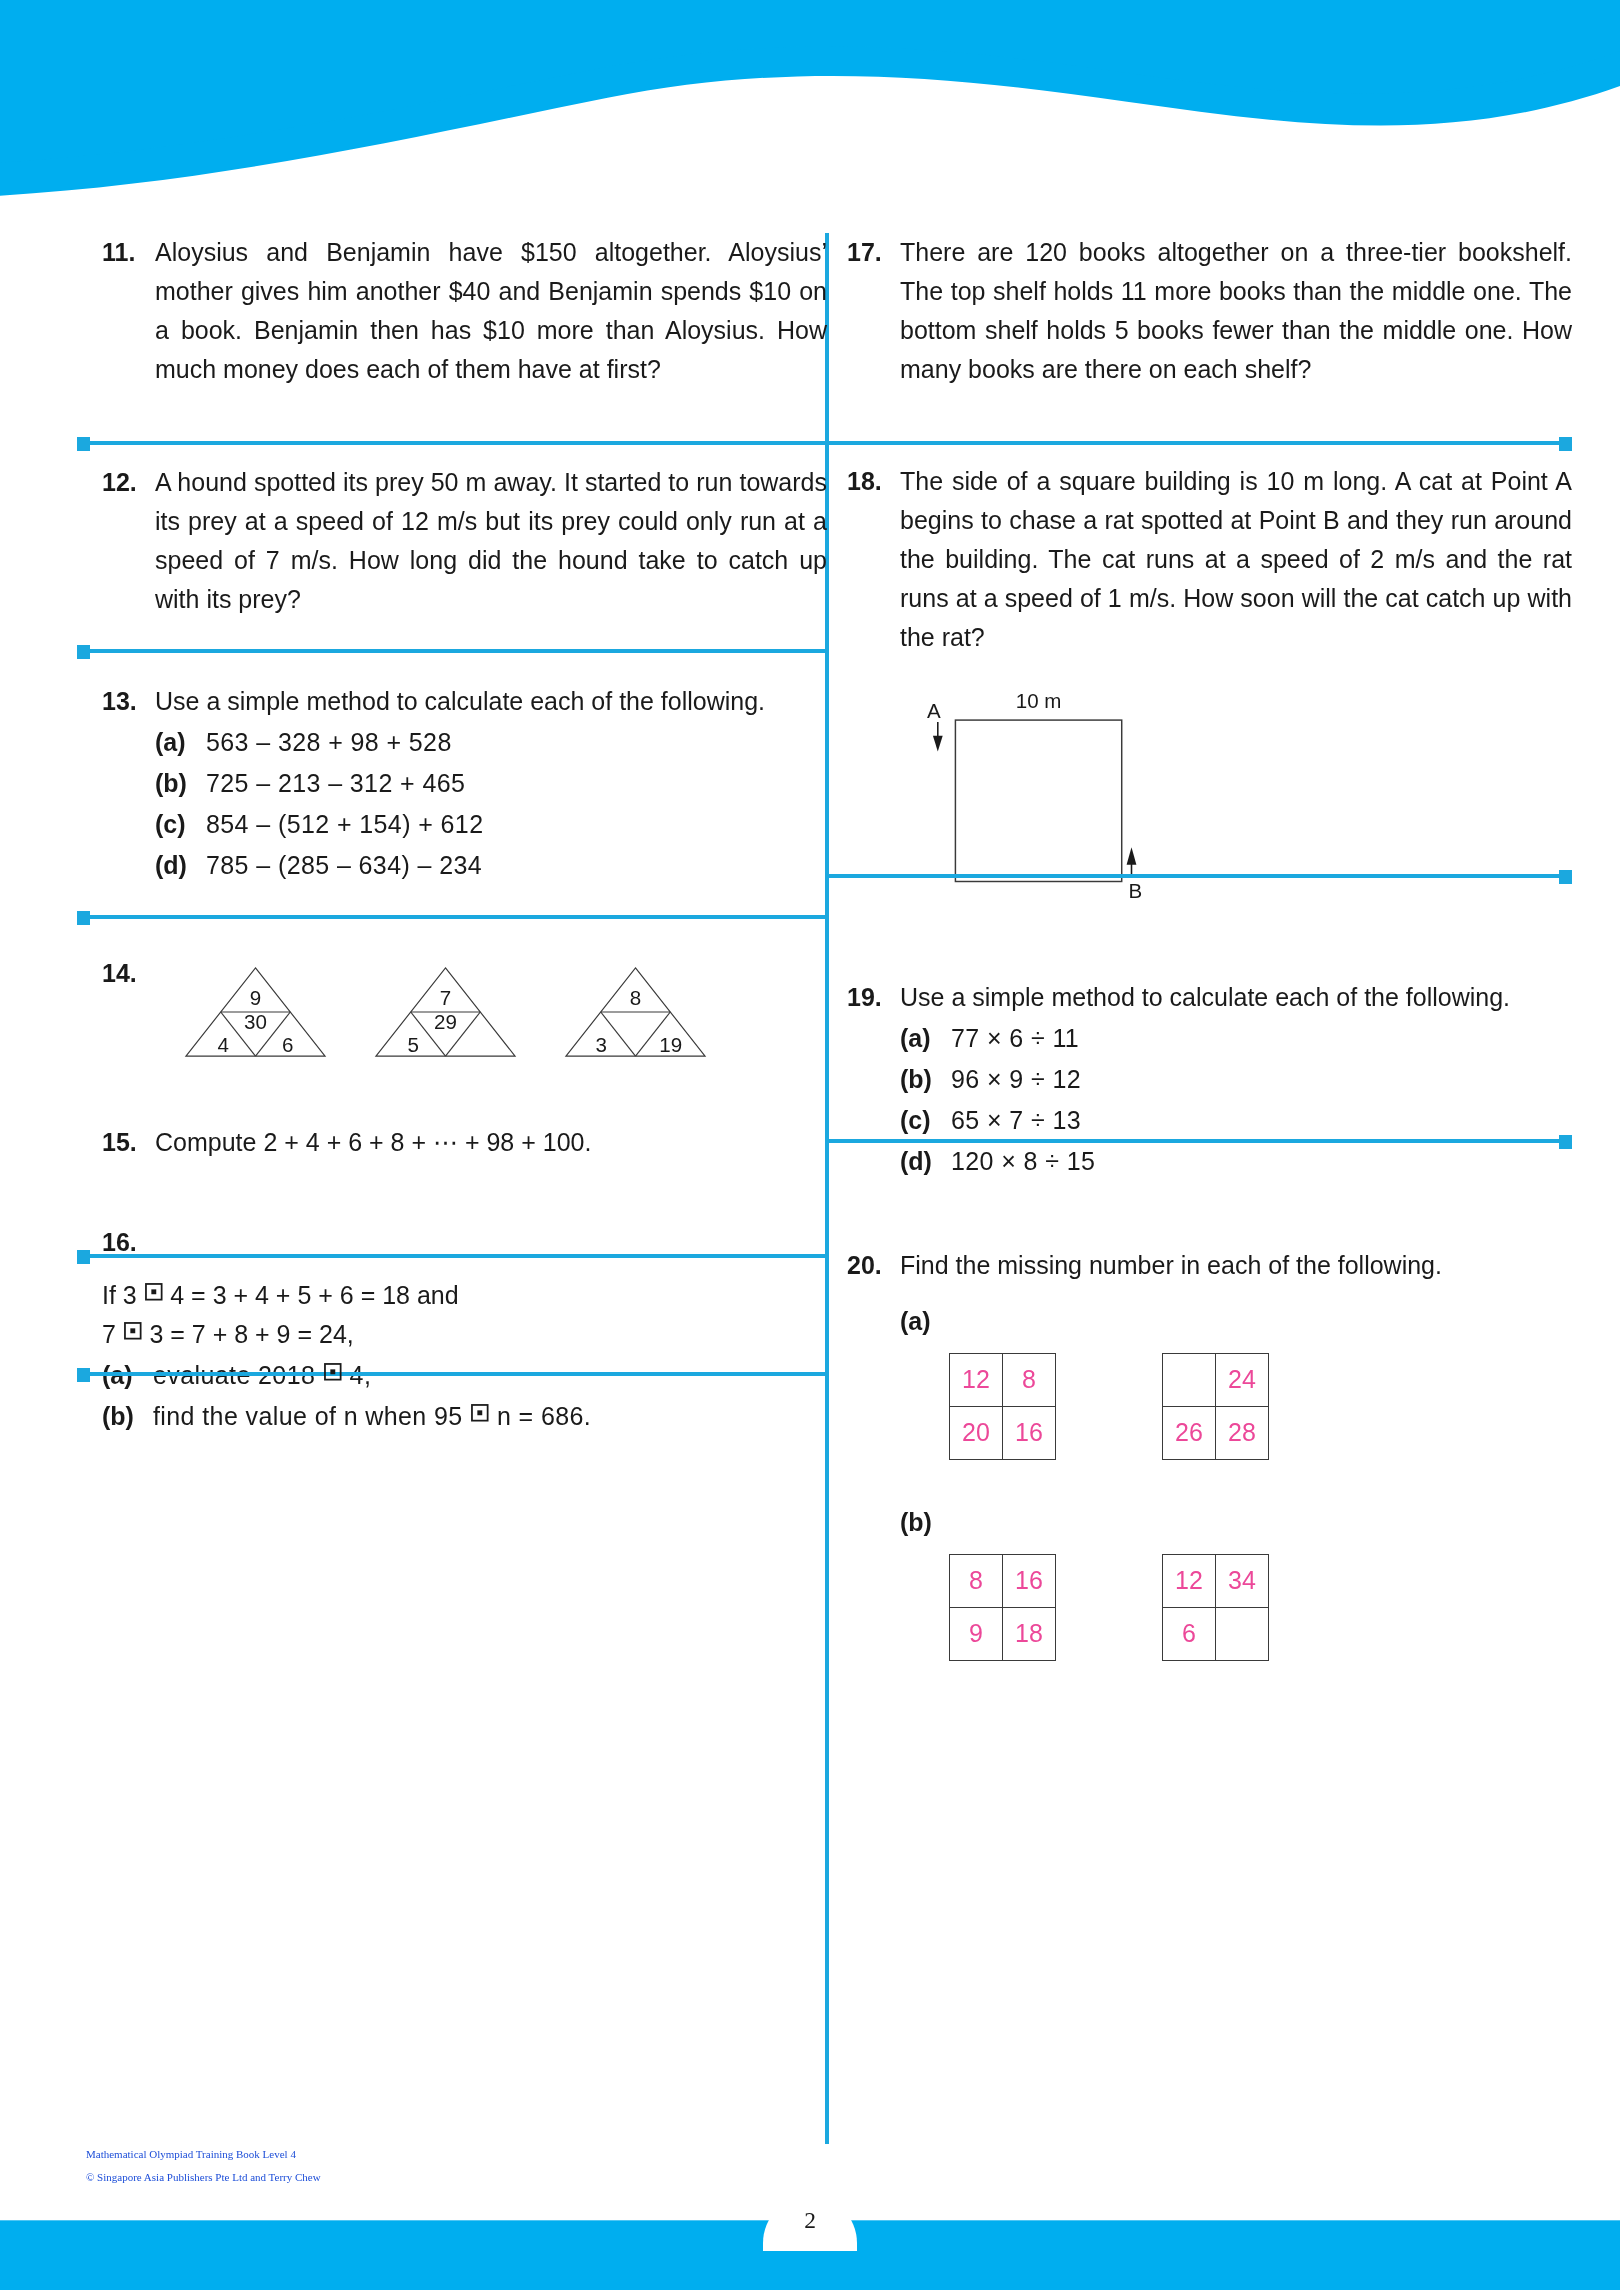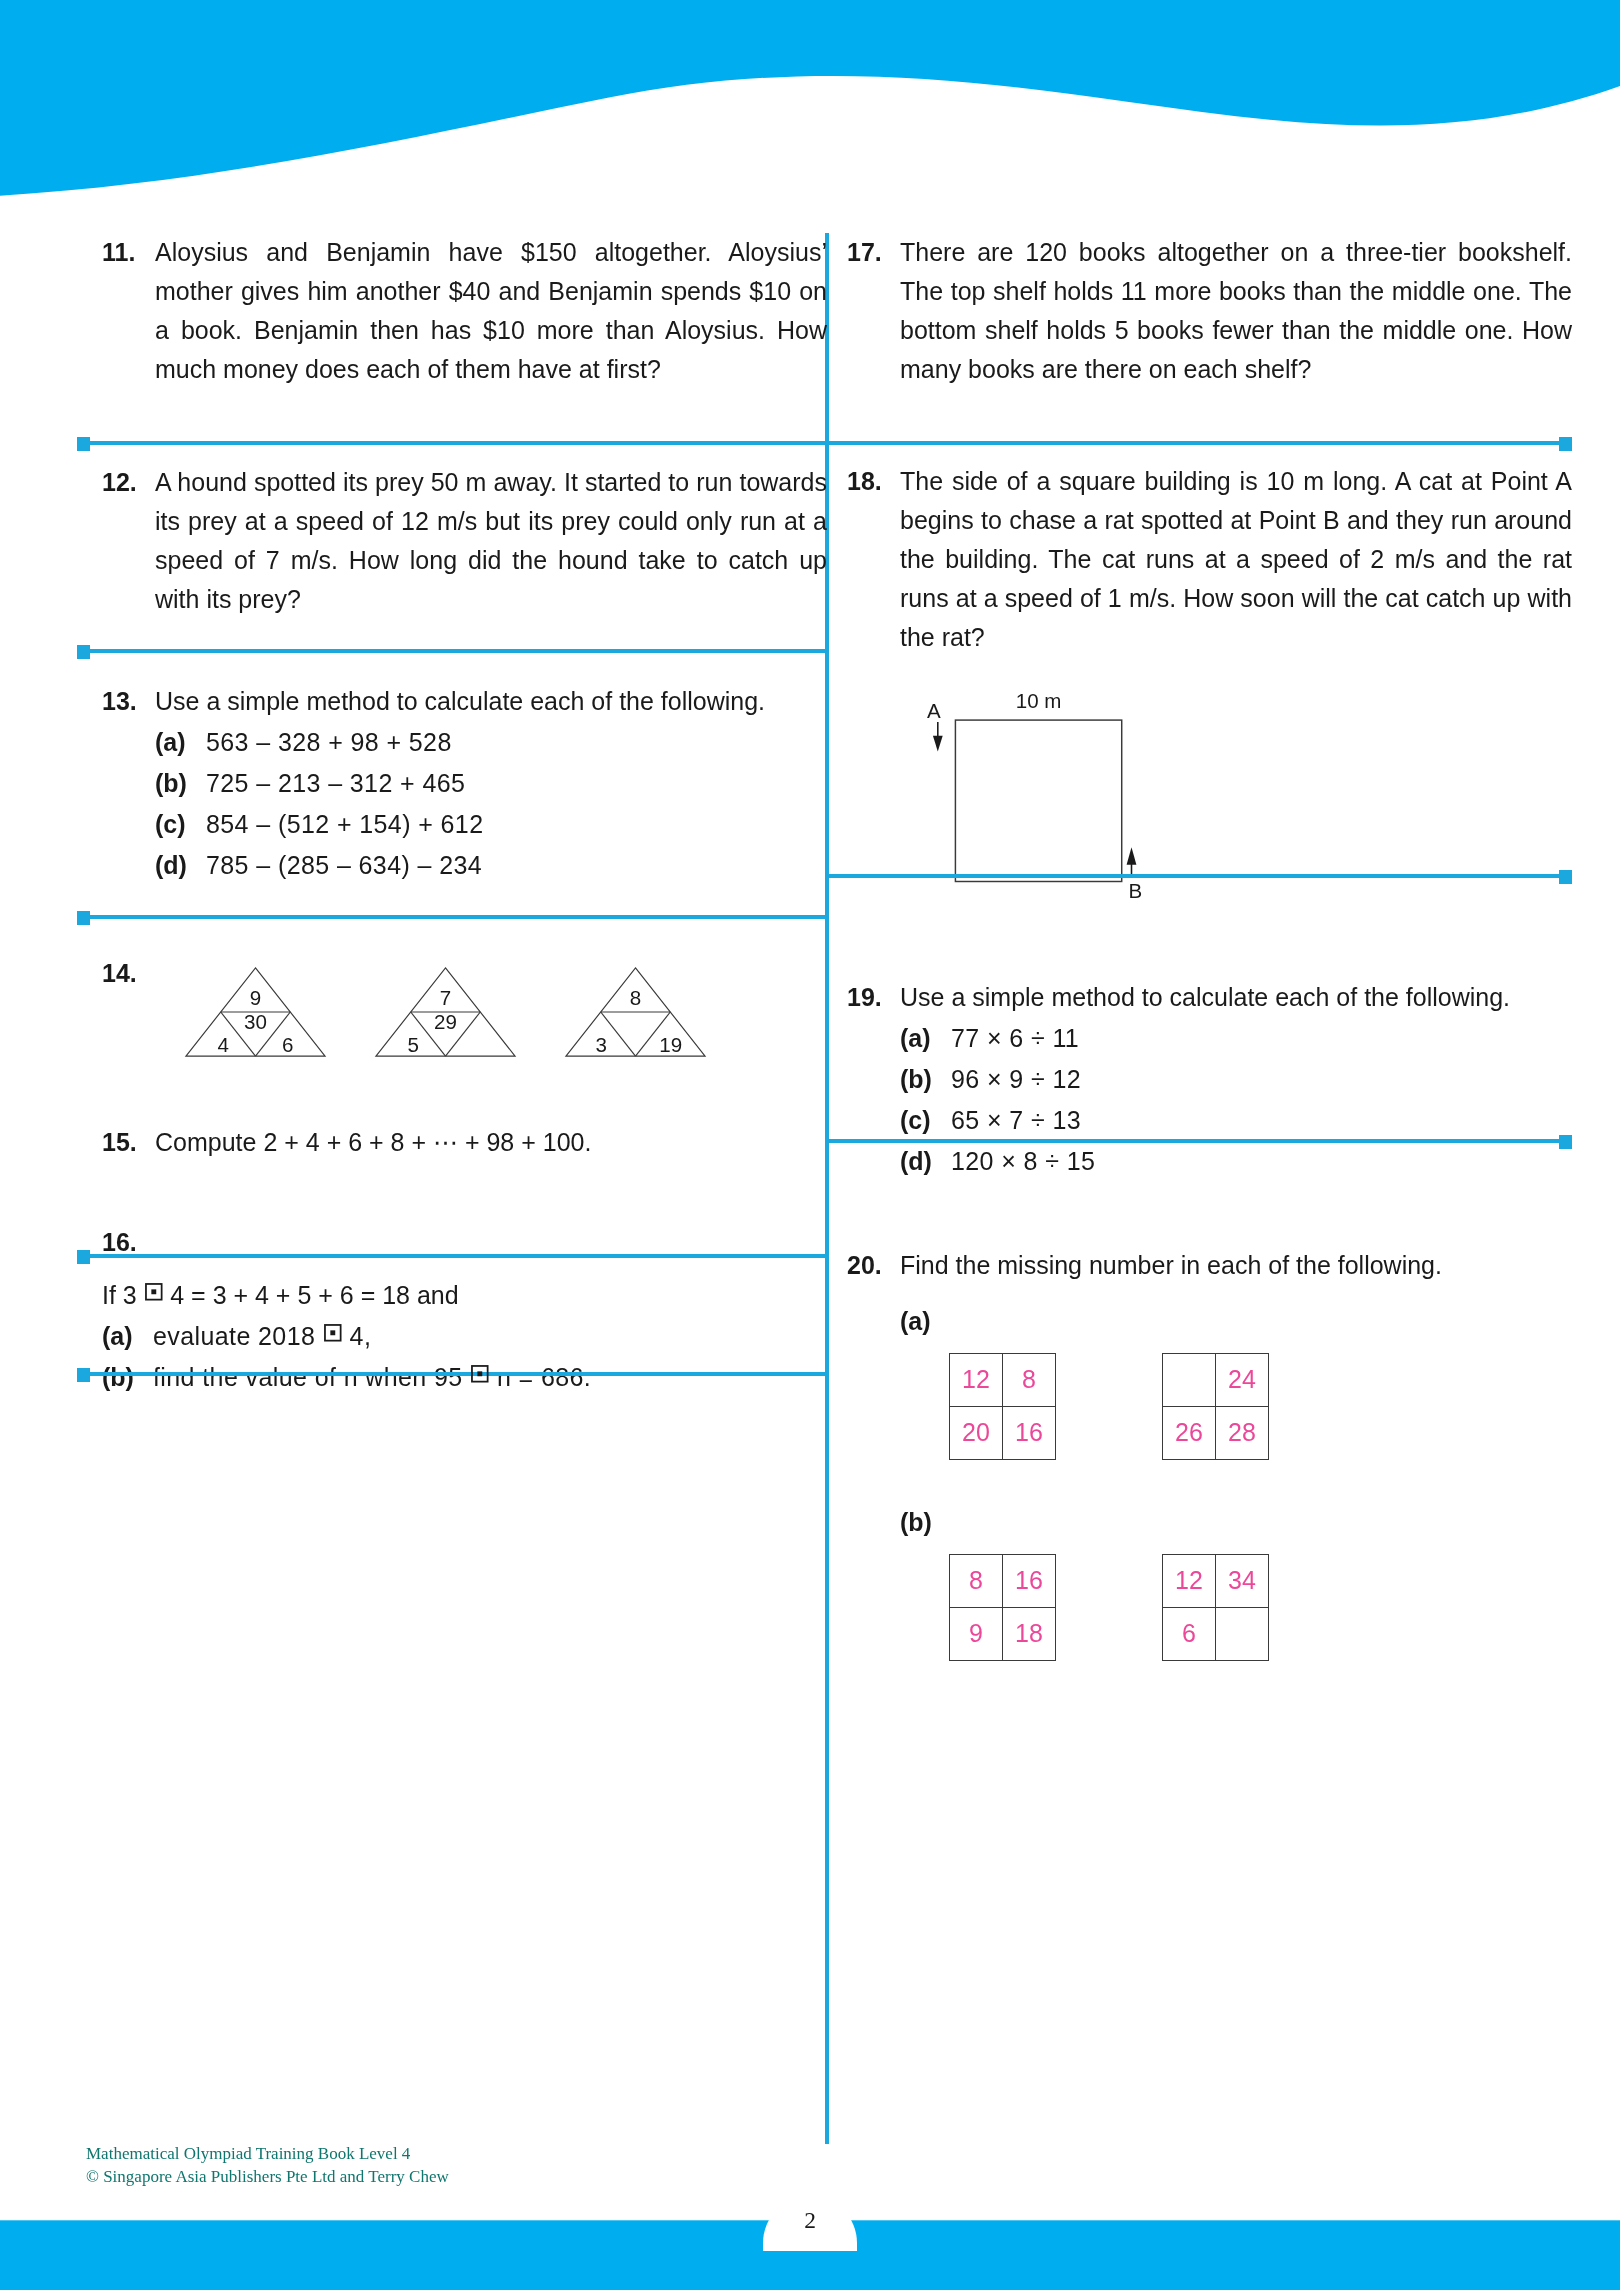--- a/index.html
+++ b/index.html
@@ -159,23 +159,23 @@
     font-weight: bold;
     margin-top: 17.6px;
   }
 
   
   .footer {
     position: absolute;
     left: 86px;
     top: 2143px;
     font-family: "Liberation Serif", serif;
-    font-size: 17px;
+    font-size: 11px;
     line-height: 22.5px;
-    color: #0f766e;
+    color: #1d4ed8;
   }
   .page-tab {
     position: absolute;
     left: 50%;
     transform: translateX(-50%);
     top: 2196px;
     width: 94px;
     height: 55px;
     background: #ffffff;
     border-radius: 47px 47px 0 0;
@@ -349,20 +349,30 @@
           <div class="q-text nojust">
             <span>If 3 </span>
             <span class="opsym">
               <svg width="19.6" height="19.6" viewBox="0 0 20 20">
                 <rect x="2" y="2" width="16" height="16" fill="none" stroke="#1a1a1a" stroke-width="1.8"></rect>
                 <rect x="7.5" y="7.5" width="5" height="5" fill="#1a1a1a"></rect>
               </svg>
             </span>
             <span> 4 = 3 + 4 + 5 + 6 = 18 and</span>
           </div>
+          <div class="q-text nojust">
+            <span>7 </span>
+            <span class="opsym">
+              <svg width="19.6" height="19.6" viewBox="0 0 20 20">
+                <rect x="2" y="2" width="16" height="16" fill="none" stroke="#1a1a1a" stroke-width="1.8"></rect>
+                <rect x="7.5" y="7.5" width="5" height="5" fill="#1a1a1a"></rect>
+              </svg>
+            </span>
+            <span> 3 = 7 + 8 + 9 = 24,</span>
+          </div>
 
           <div class="sub">
             <div class="sub-lbl">(a)</div>
             <div class="sub-val">
               <span>evaluate 2018 </span>
               <span class="opsym">
                 <svg width="19.6" height="19.6" viewBox="0 0 20 20">
                   <rect x="2" y="2" width="16" height="16" fill="none" stroke="#1a1a1a" stroke-width="1.8"></rect>
                   <rect x="7.5" y="7.5" width="5" height="5" fill="#1a1a1a"></rect>
                 </svg>

